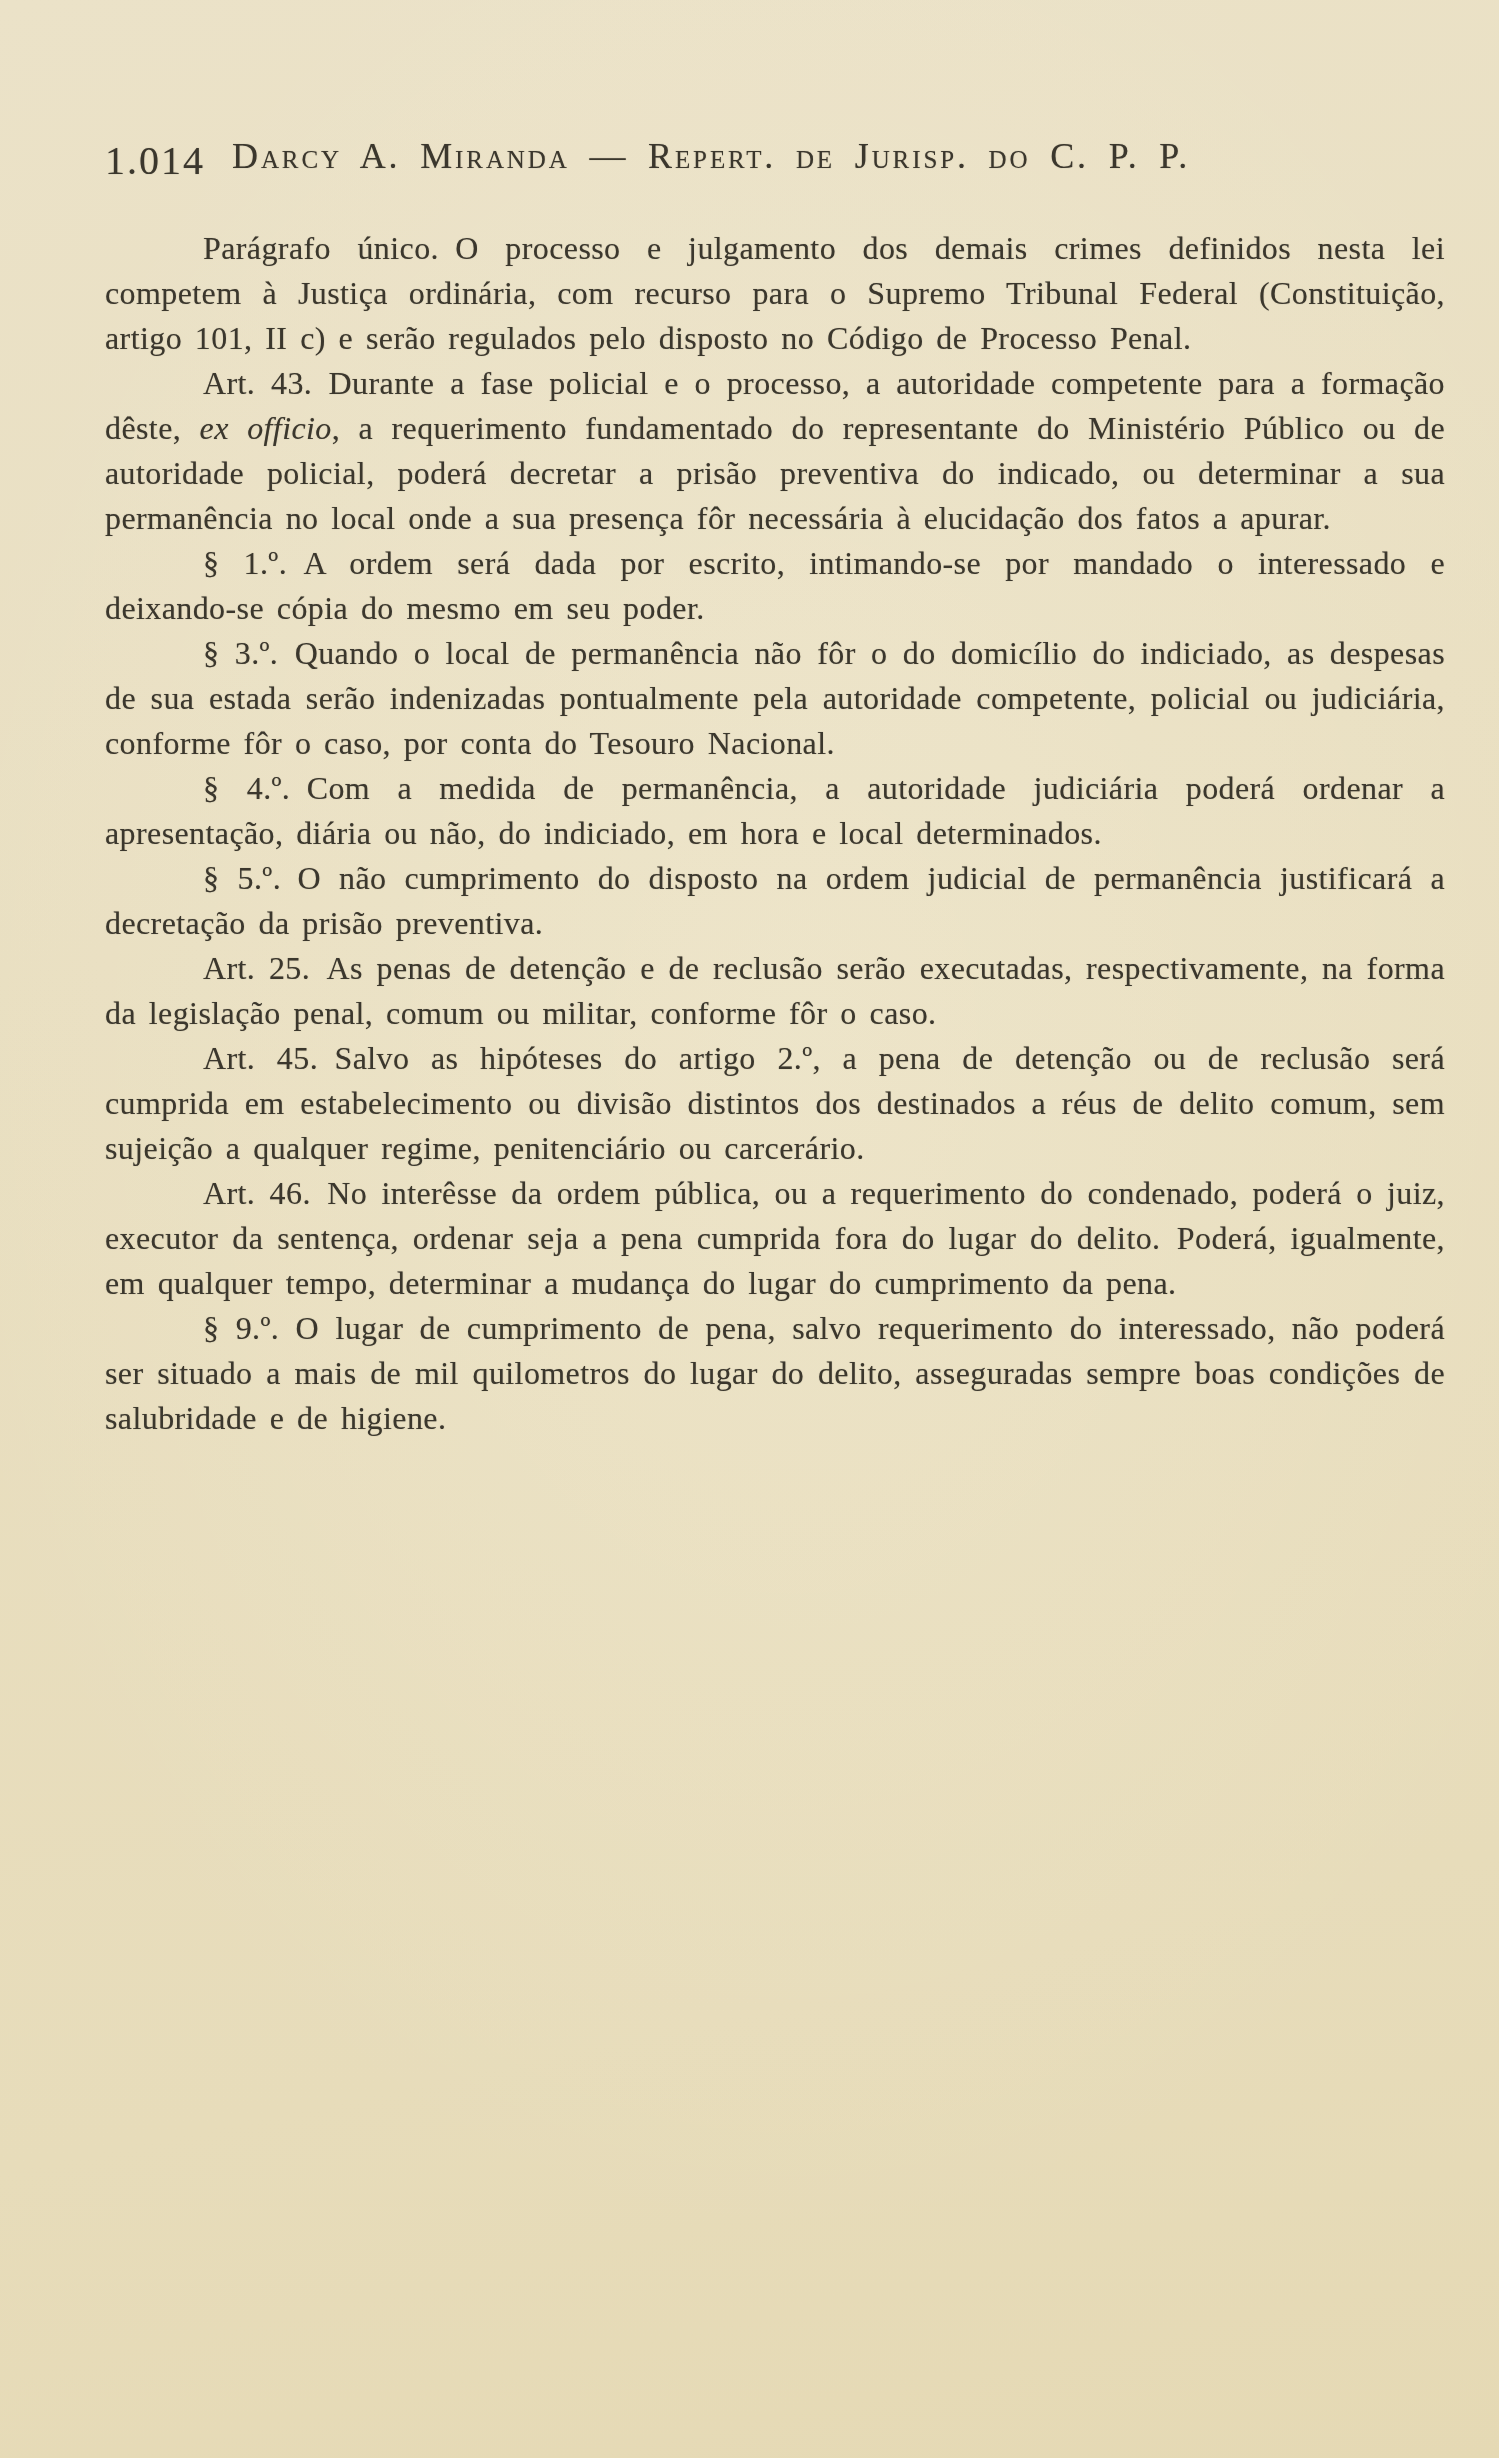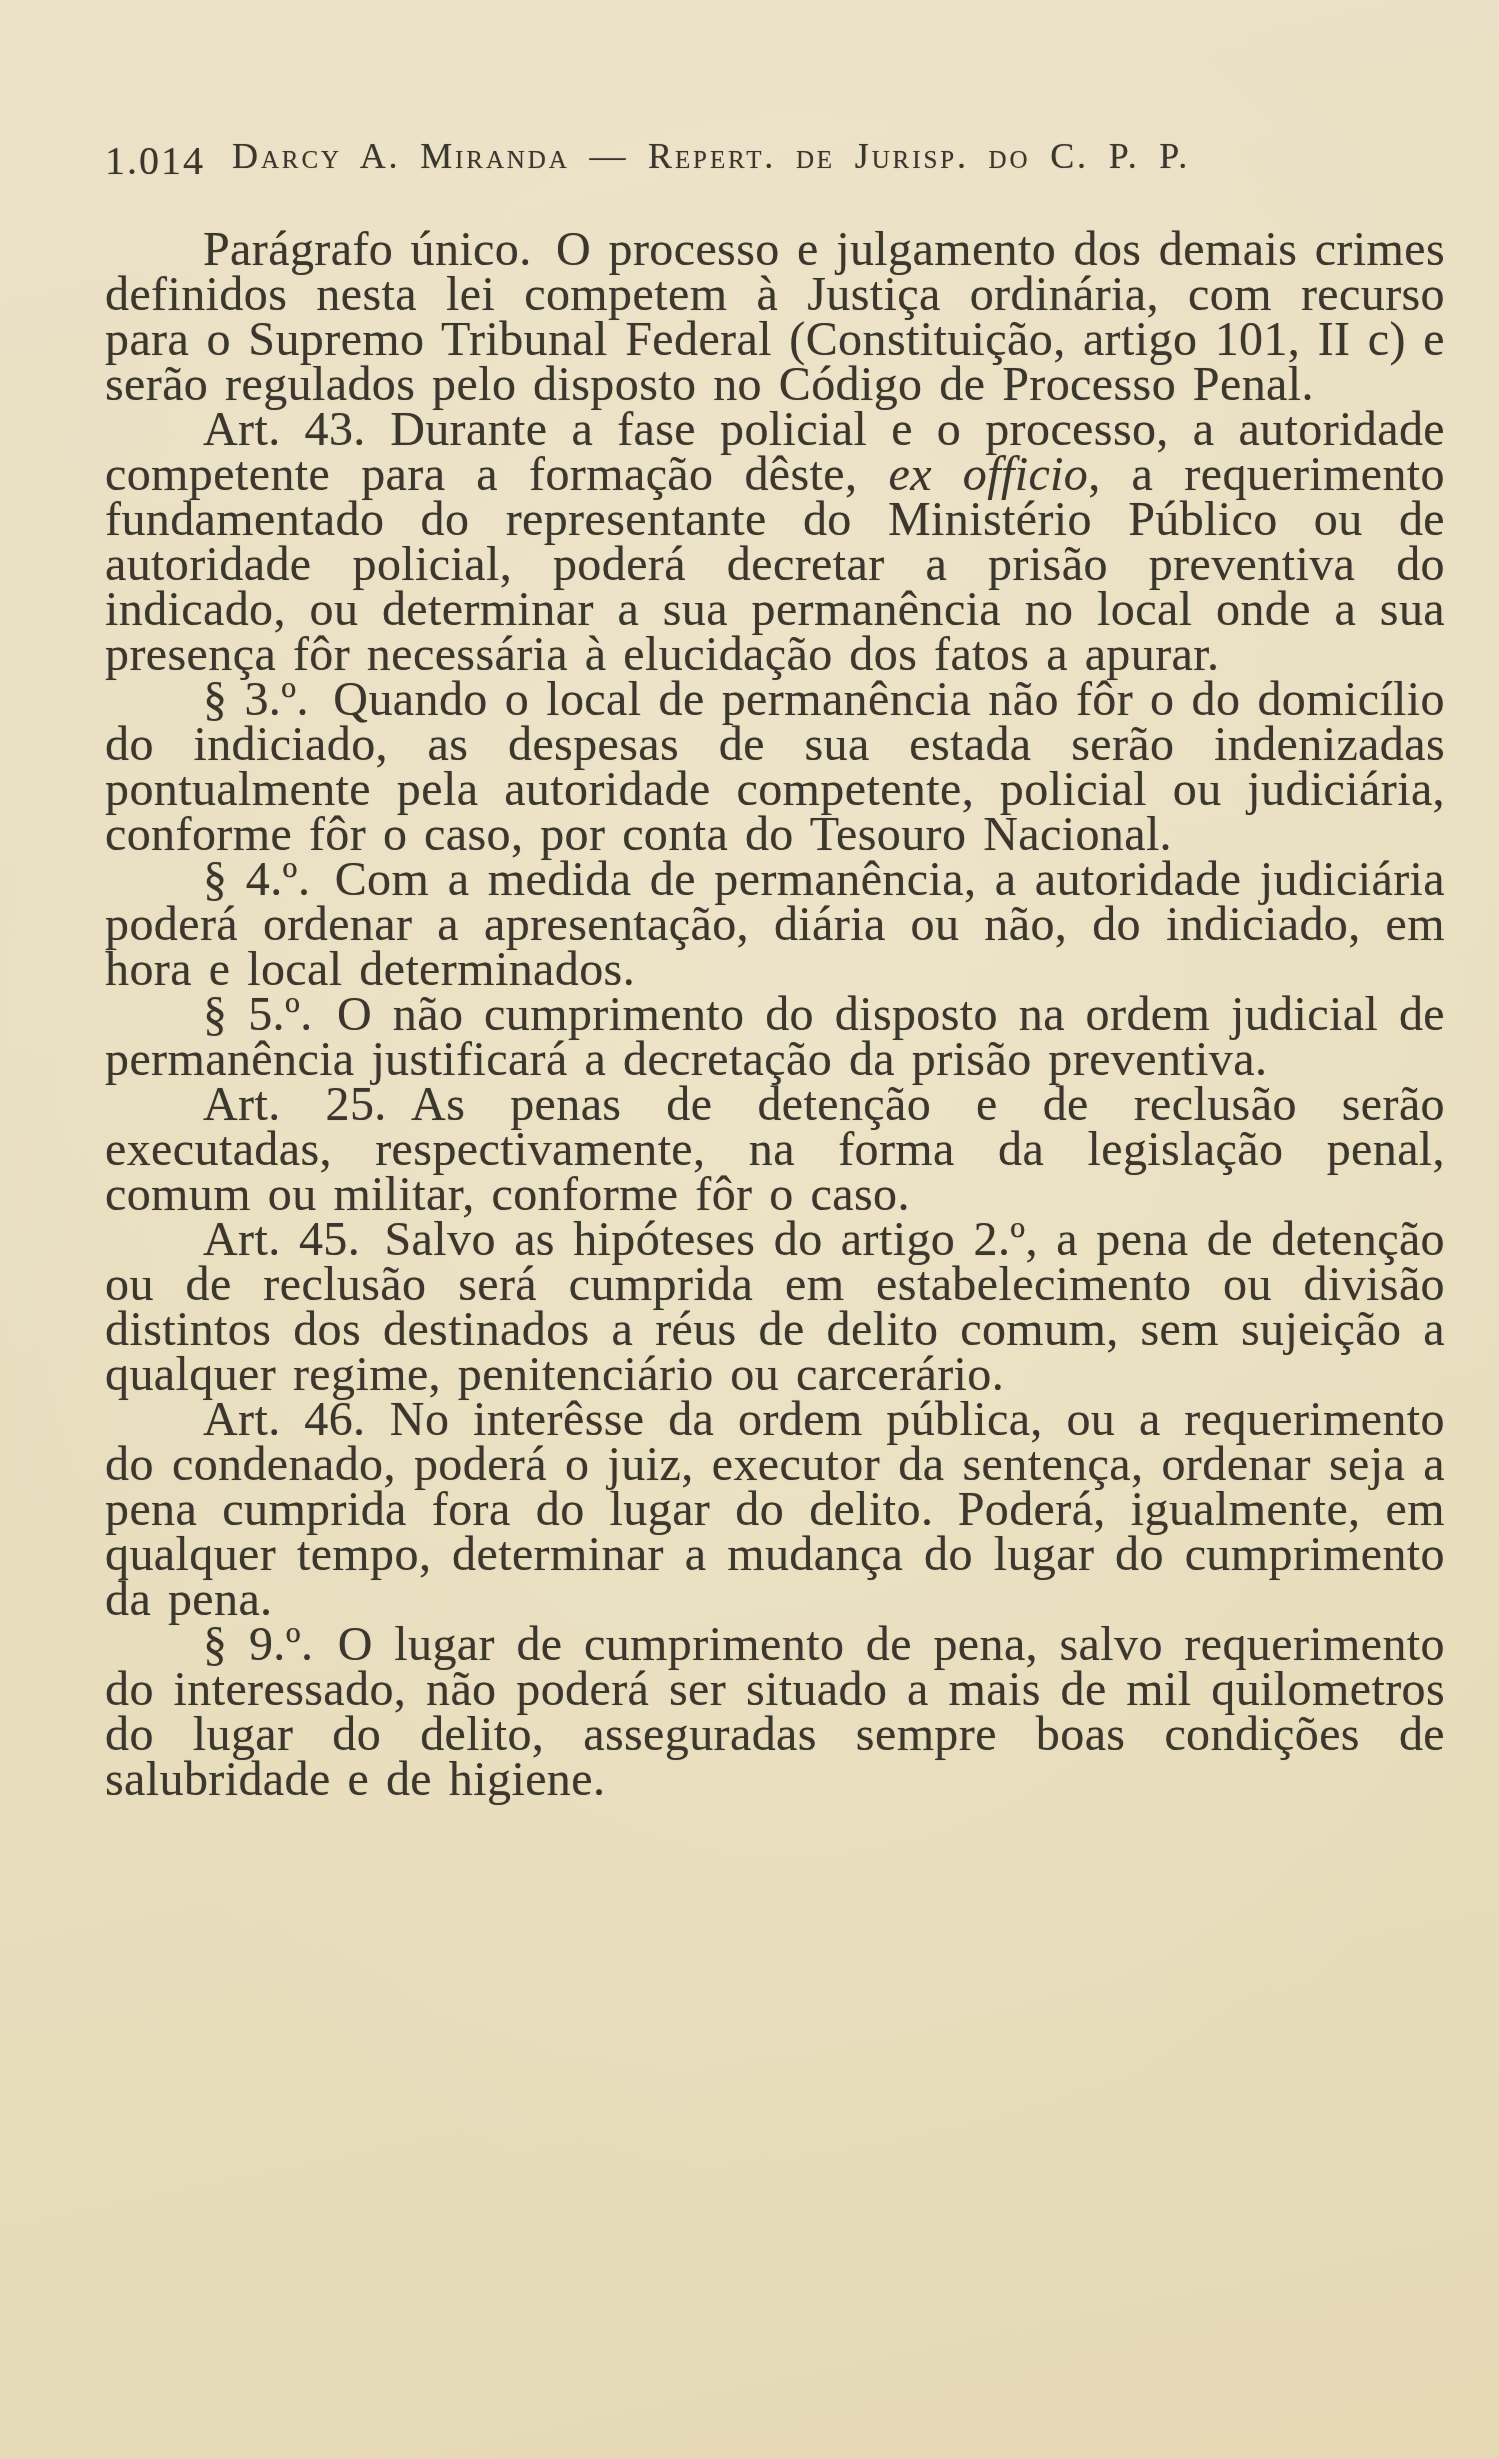--- a/index.html
+++ b/index.html
@@ -44,21 +44,21 @@
     letter-spacing: 2.9px;
     word-spacing: 7.8px;
     white-space: nowrap;
     text-shadow: 0 0 1px rgba(59,55,45,0.45);
   }
   .body-text {
     position: absolute;
     top: 226px;
     left: 105px;
     width: 1340px;
-    font-size: 48px;
+    font-size: 32px;
     line-height: 45px;
     text-align: justify;
     letter-spacing: 0.4px;
     word-spacing: 4.4px;
     hyphens: auto;
     -webkit-hyphens: auto;
     text-shadow: 0 0 1px rgba(59,55,45,0.40);
   }
   .body-text p {
     margin: 0;
@@ -75,20 +75,21 @@
     <span class="page-num">1.014</span>
     <span class="running-title">Darcy A. Miranda — Repert. de Jurisp. do C. P. P.</span>
   </div>
 
   <div class="body-text">
 
     <p><span>Parágrafo único. O processo e julgamento dos demais crimes definidos nesta lei competem à Justiça ordinária, com recurso para o Supremo Tribunal Federal (Constituição, artigo 101, II c) e serão regulados pelo disposto no Código de Processo Penal.</span></p>
 
     <p><span>Art. 43. Durante a fase policial e o processo, a autoridade competente para a formação dêste, </span><span class="it">ex officio</span><span>, a requerimento fundamentado do representante do Ministério Público ou de autoridade policial, poderá decretar a prisão preventiva do indicado, ou determinar a sua permanência no local onde a sua presença fôr necessária à elucidação dos fatos a apurar.</span></p>
 
+    <p><span>§ 1.º. A ordem será dada por escrito, intimando-se por mandado o interessado e deixando-se cópia do mesmo em seu poder.</span></p>
 
 
     <p><span>§ 3.º. Quando o local de permanência não fôr o do domicílio do indiciado, as despesas de sua estada serão indenizadas pontualmente pela autoridade competente, policial ou judiciária, conforme fôr o caso, por conta do Tesouro Nacional.</span></p>
 
     <p><span>§ 4.º. Com a medida de permanência, a autoridade judiciária poderá ordenar a apresentação, diária ou não, do indiciado, em hora e local determinados.</span></p>
 
     <p><span>§ 5.º. O não cumprimento do disposto na ordem judicial de permanência justificará a decretação da prisão preventiva.</span></p>
 
     <p><span>Art. 25. As penas de detenção e de reclusão serão executadas, respectivamente, na forma da legislação penal, comum ou militar, conforme fôr o caso.</span></p>
 

